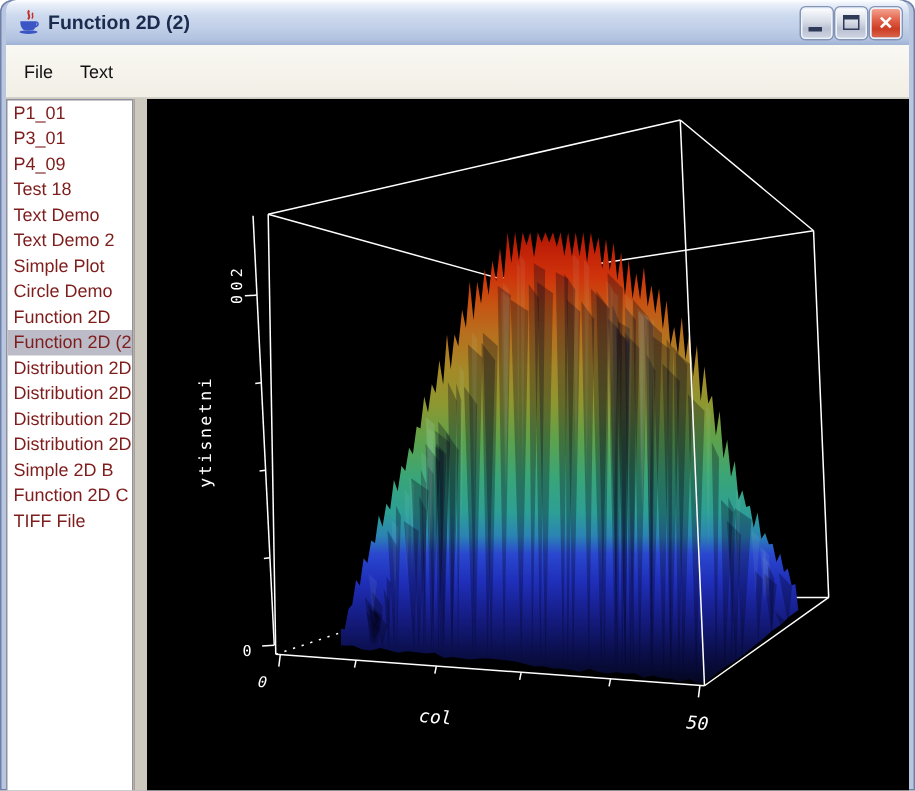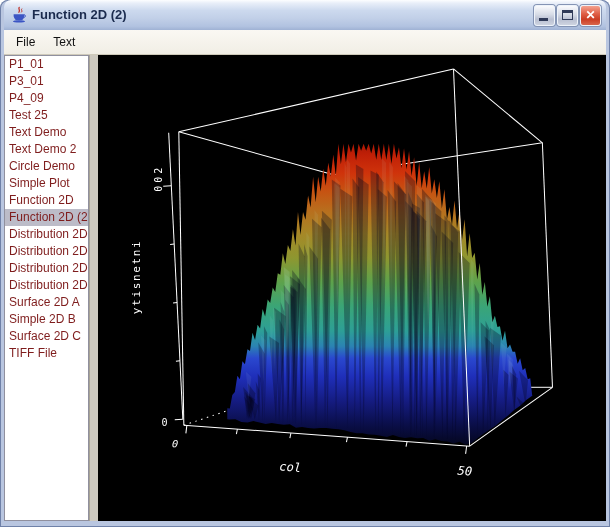--- a/index.html
+++ b/index.html
@@ -36,21 +36,21 @@
   }
   .tb-btn .box{
     position:absolute;left:4px;top:4px;width:11px;height:10px;
     border:1px solid #2f3a58;border-top:3px solid #2f3a58;background:transparent;
   }
   .tb-btn.close{
     background:linear-gradient(#f4a28f,#e06048 40%,#cc3d24 70%,#d8654c);
     color:#fff;font-size:12px;font-weight:bold;text-align:center;line-height:19px;
   }
   .menubar{
-    height:25px;background:linear-gradient(#faf8f3,#f1eee5);
+    height:36px;background:linear-gradient(#faf8f3,#f1eee5);
     border-bottom:1px solid #cfcaba;
     display:flex;align-items:center;padding-left:3px;
     font-size:12px;color:#111;
   }
   .menu-item{padding:3px 9px;cursor:default;}
   .content{display:flex;height:466px;background:#cdc9bf;}
   .sidebar{
     width:85px;background:#fff;border:1px solid #90909e;
     overflow:hidden;font-size:12px;color:#7f1d1d;
   }
@@ -91,34 +91,33 @@
   <div class="menubar">
     <span class="menu-item">File</span>
     <span class="menu-item">Text</span>
   </div>
 
   <div class="content">
     <div class="sidebar" id="sidebar">
         <div class="side-item">P1_01</div>
         <div class="side-item">P3_01</div>
         <div class="side-item">P4_09</div>
-        <div class="side-item">Test 25</div>
+        <div class="side-item">Test 18</div>
         <div class="side-item">Text Demo</div>
         <div class="side-item">Text Demo 2</div>
+        <div class="side-item">Simple Plot</div>
         <div class="side-item">Circle Demo</div>
-        <div class="side-item">Simple Plot</div>
         <div class="side-item">Function 2D</div>
         <div class="side-item selected">Function 2D (2)</div>
         <div class="side-item">Distribution 2D A</div>
         <div class="side-item">Distribution 2D B</div>
         <div class="side-item">Distribution 2D C</div>
         <div class="side-item">Distribution 2D</div>
-        <div class="side-item">Surface 2D A</div>
         <div class="side-item">Simple 2D B</div>
-        <div class="side-item">Surface 2D C</div>
+        <div class="side-item">Function 2D C</div>
         <div class="side-item">TIFF File</div>
       </div>
     <div class="gap"></div>
     <div class="plot-wrap">
       <svg id="plot3d" viewBox="0 0 503 467" preserveAspectRatio="none">
           <defs>
             <linearGradient id="mgrad" x1="0" y1="88" x2="0" y2="392" gradientUnits="userSpaceOnUse">
               <stop offset="0" stop-color="#a81603"></stop>
               <stop offset="0.04" stop-color="#c02007"></stop>
               <stop offset="0.1" stop-color="#cf330b"></stop>

